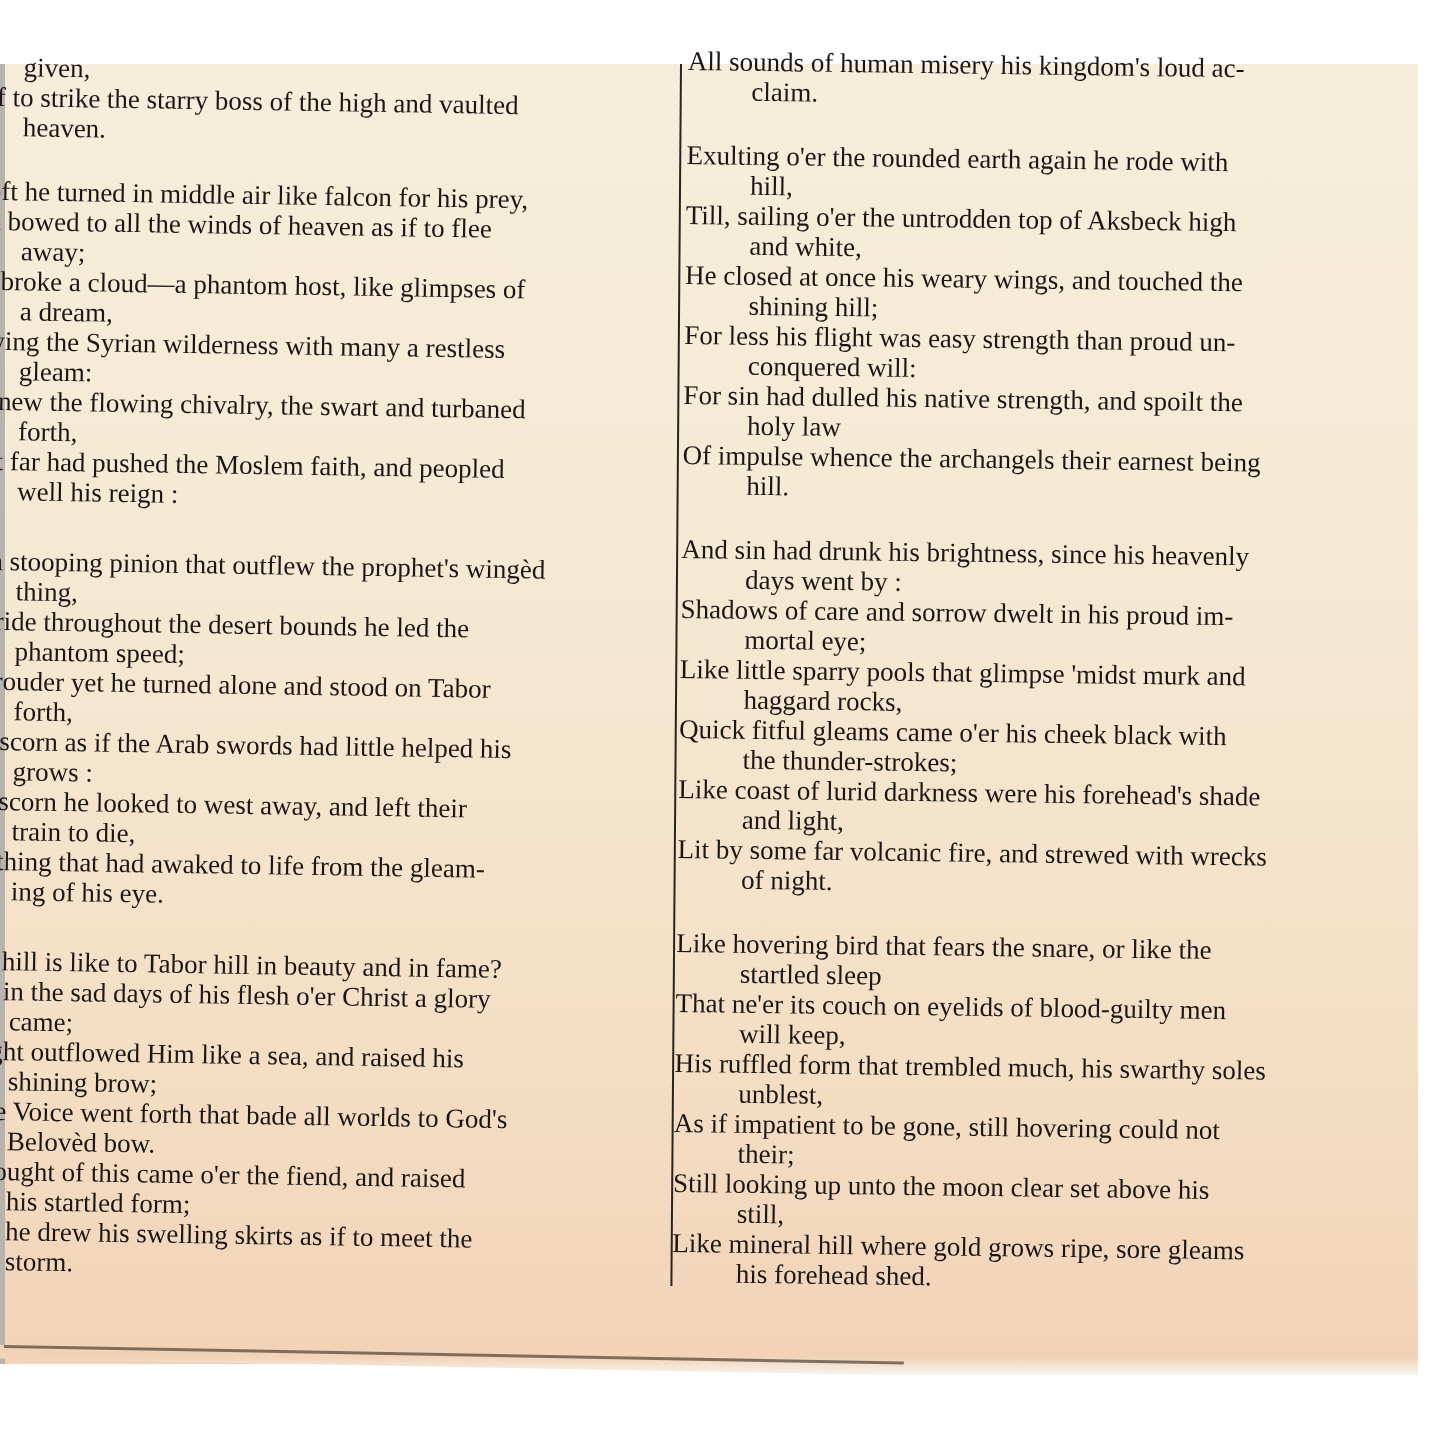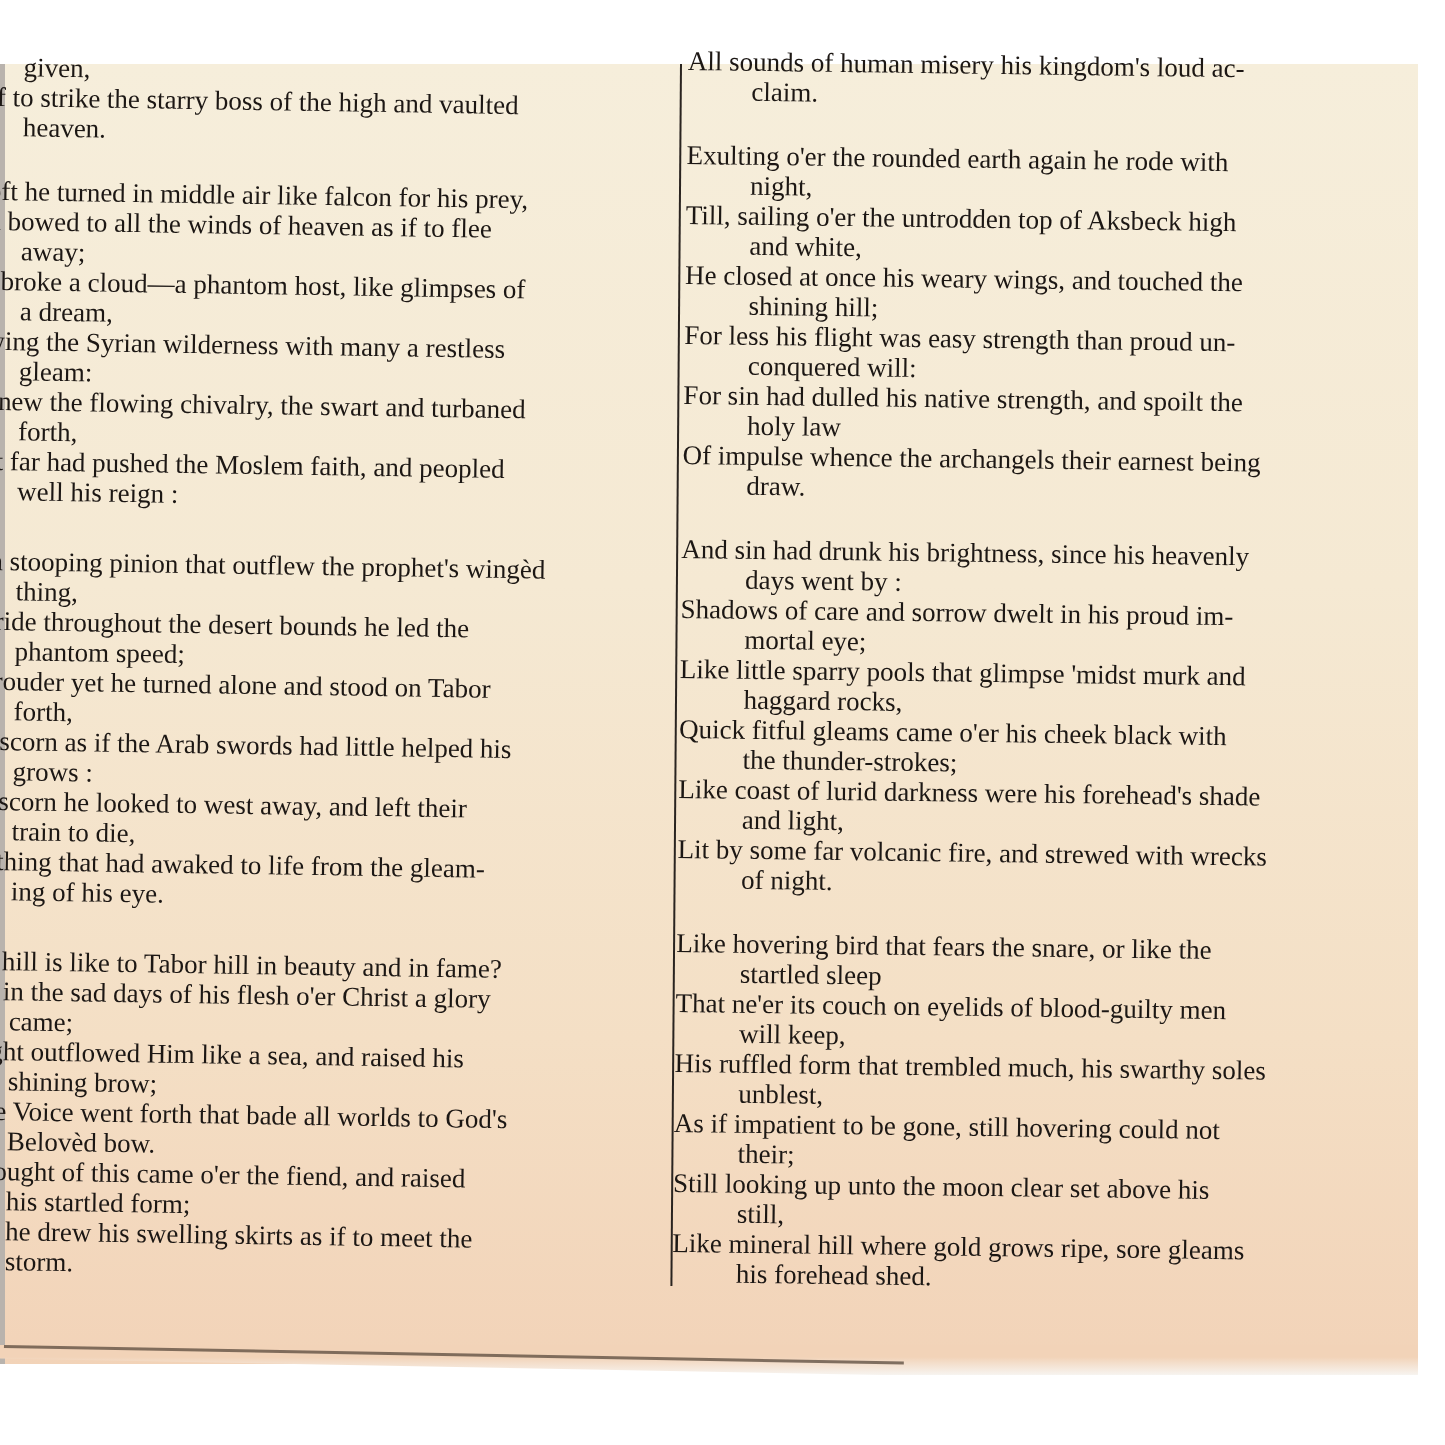--- a/index.html
+++ b/index.html
@@ -75,26 +75,26 @@
       <div class="verse"><span>the Voice went forth that bade all worlds to God's</span><br><span>Belovèd bow.</span></div>
       <div class="verse"><span>thought of this came o'er the fiend, and raised</span><br><span>his startled form;</span></div>
       <div class="verse"><span>up he drew his swelling skirts as if to meet the</span><br><span>storm.</span></div>
     </div>
   </div>
 <div class="col right" id="rightCol">
     <div class="stanza" style="margin-bottom: 34px;">
       <div class="verse top-clip-line" style="margin-top: -4px;"><span>All sounds of human misery his kingdom's loud ac-</span><br><span>claim.</span></div>
     </div>
     <div class="stanza" style="margin-bottom: 34px;">
-      <div class="verse"><span>Exulting o'er the rounded earth again he rode with</span><br><span>night,</span></div>
+      <div class="verse"><span>Exulting o'er the rounded earth again he rode with</span><br><span>hill,</span></div>
       <div class="verse"><span>Till, sailing o'er the untrodden top of Aksbeck high</span><br><span>and white,</span></div>
       <div class="verse"><span>He closed at once his weary wings, and touched the</span><br><span>shining hill;</span></div>
       <div class="verse"><span>For less his flight was easy strength than proud un-</span><br><span>conquered will:</span></div>
       <div class="verse"><span>For sin had dulled his native strength, and spoilt the</span><br><span>holy law</span></div>
-      <div class="verse"><span>Of impulse whence the archangels their earnest being</span><br><span>draw.</span></div>
+      <div class="verse"><span>Of impulse whence the archangels their earnest being</span><br><span>hill.</span></div>
     </div>
     <div class="stanza" style="margin-bottom: 34px;">
       <div class="verse"><span>And sin had drunk his brightness, since his heavenly</span><br><span>days went by :</span></div>
       <div class="verse"><span>Shadows of care and sorrow dwelt in his proud im-</span><br><span>mortal eye;</span></div>
       <div class="verse"><span>Like little sparry pools that glimpse 'midst murk and</span><br><span>haggard rocks,</span></div>
       <div class="verse"><span>Quick fitful gleams came o'er his cheek black with</span><br><span>the thunder-strokes;</span></div>
       <div class="verse"><span>Like coast of lurid darkness were his forehead's shade</span><br><span>and light,</span></div>
       <div class="verse"><span>Lit by some far volcanic fire, and strewed with wrecks</span><br><span>of night.</span></div>
     </div>
     <div class="stanza">

